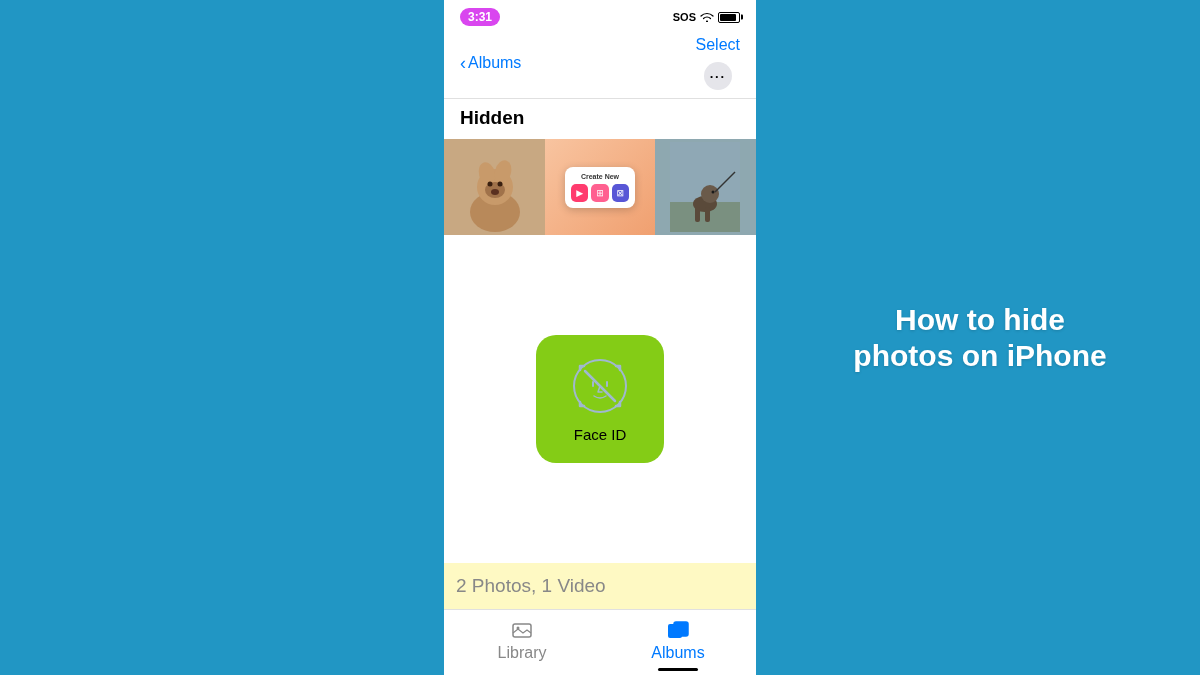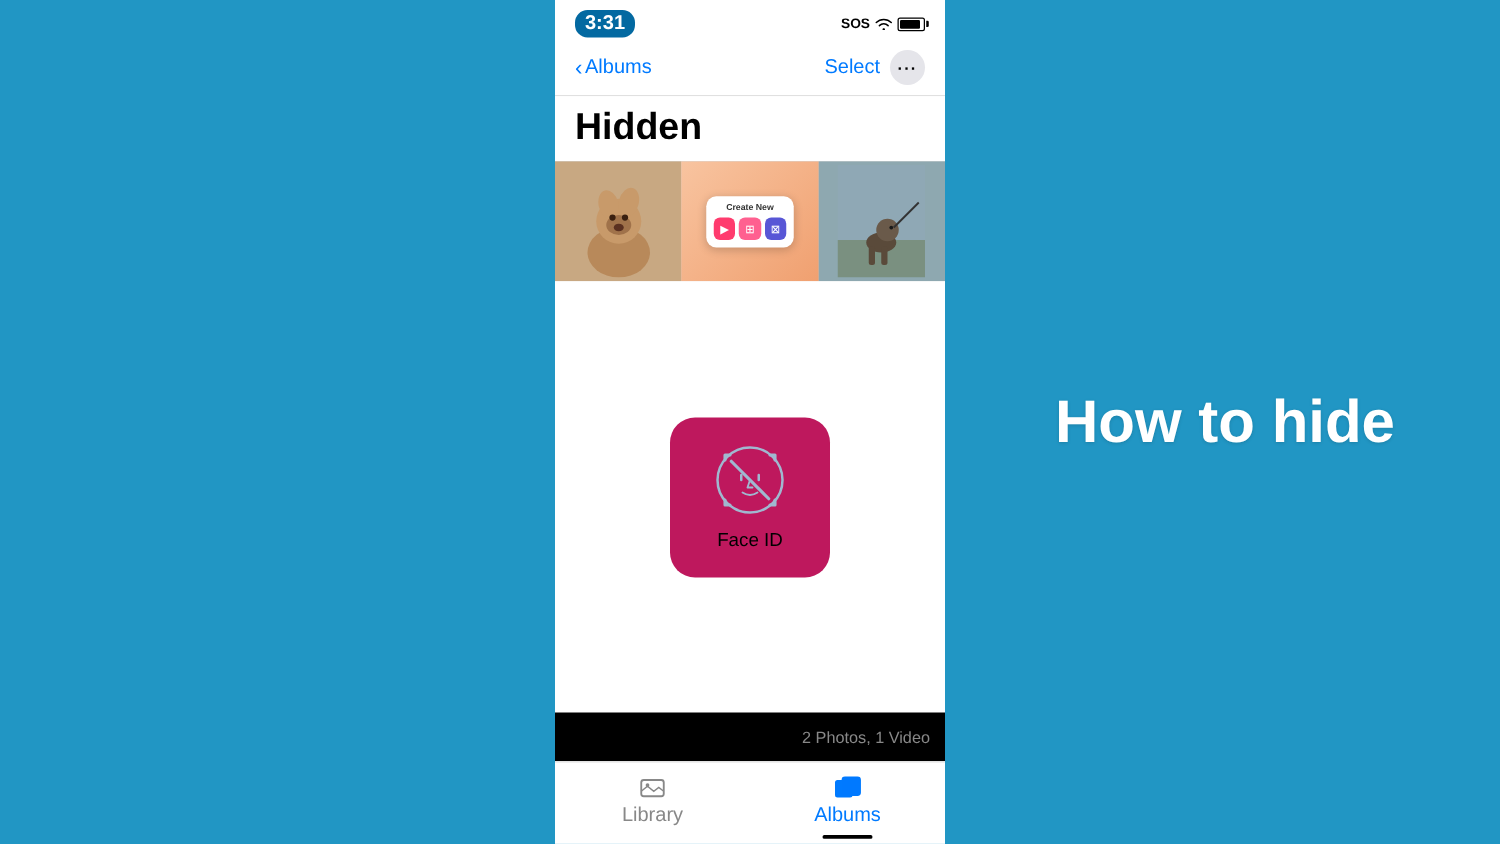--- a/index.html
+++ b/index.html
@@ -15,21 +15,21 @@
       position: relative;
     }
 
     
     .right-text {
       position: absolute;
       right: 60px;
       top: 50%;
       transform: translateY(-50%);
       color: white;
-      font-size: 48px;
+      font-size: 30px;
       font-weight: 700;
       text-align: center;
       line-height: 1.2;
       width: 320px;
       text-shadow: 0 1px 3px rgba(0,0,0,0.15);
     }
 
     
     .iphone-frame {
       position: absolute;
@@ -56,23 +56,23 @@
     
     .status-bar {
       display: flex;
       justify-content: space-between;
       align-items: center;
       padding: 8px 16px 4px;
       background: white;
     }
 
     .status-time {
-      background: #0369a1;
+      background: #d946ef;
       color: white;
-      font-size: 16px;
+      font-size: 12px;
       font-weight: 600;
       padding: 2px 8px;
       border-radius: 10px;
     }
 
     .status-right {
       display: flex;
       align-items: center;
       gap: 4px;
       font-size: 11px;
@@ -144,20 +144,21 @@
     }
 
     .nav-back-label {
       font-size: 16px;
     }
 
     .nav-actions {
       display: flex;
       align-items: center;
       gap: 8px;
+      flex-direction: column;
     }
 
     .nav-select {
       color: #007AFF;
       font-size: 16px;
       background: none;
       border: none;
       cursor: pointer;
     }
 
@@ -172,21 +173,21 @@
       font-size: 13px;
       color: #000;
       font-weight: 700;
       cursor: pointer;
       letter-spacing: 1px;
     }
 
     
     .page-title {
       padding: 8px 16px 10px;
-      font-size: 30px;
+      font-size: 19px;
       font-weight: 700;
       color: #000;
       background: white;
     }
 
     
     .photo-grid {
       display: flex;
       width: 100%;
       height: 96px;
@@ -268,21 +269,21 @@
       align-items: center;
       justify-content: center;
       background: white;
       padding: 20px;
       gap: 12px;
     }
 
     .face-id-card {
       width: 128px;
       height: 128px;
-      background: #be185d;
+      background: #84cc16;
       border-radius: 20px;
       display: flex;
       flex-direction: column;
       align-items: center;
       justify-content: center;
       gap: 10px;
     }
 
     .face-id-icon {
       width: 60px;
@@ -291,24 +292,24 @@
 
     .face-id-label {
       font-size: 15px;
       color: #000;
       font-weight: 400;
     }
 
     
     .photos-count {
       padding: 12px;
-      text-align: right;
-      font-size: 13px;
+      text-align: left;
+      font-size: 19px;
       color: #888;
-      background: #000000;
+      background: #fef9c3;
     }
 
     
     .tab-bar {
       display: flex;
       background: rgba(255,255,255,0.95);
       border-top: 1px solid #e0e0e0;
       padding: 8px 0 4px;
     }
 
@@ -349,20 +350,21 @@
       background: #000;
       border-radius: 2px;
       margin: 4px auto 0;
     }
   </style>
 </head>
 <body>
 
 <div class="right-text">
   <span>How to hide</span><br>
+  <span>photos on iPhone</span>
 </div>
 
 <div class="iphone-frame">
   <div class="iphone-screen">
 
     <div class="status-bar">
       <span class="status-time">3:31</span>
       <div class="status-right">
         <span class="sos-text">SOS</span>
 

